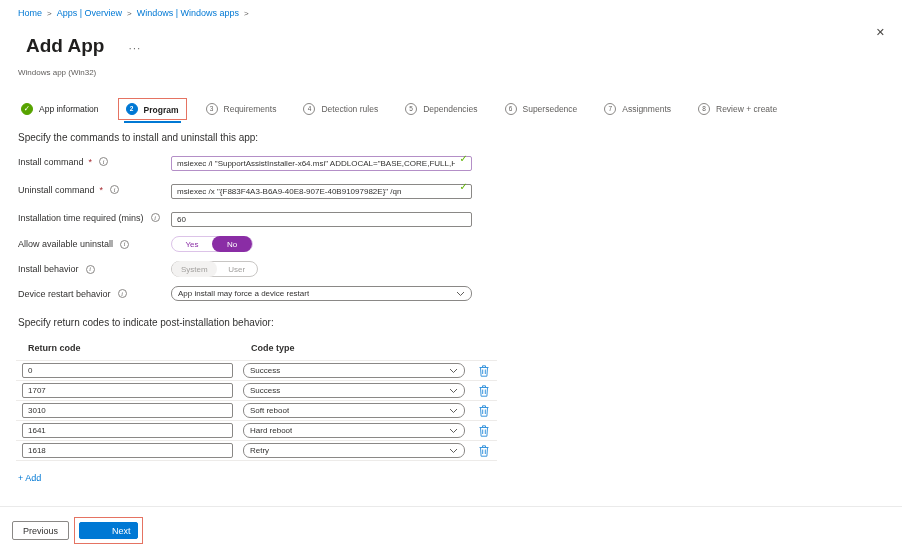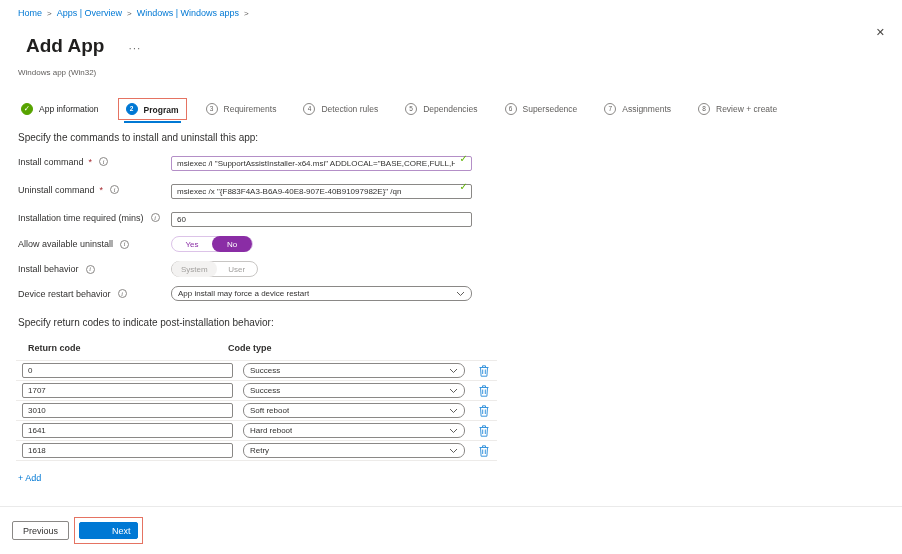--- a/index.html
+++ b/index.html
@@ -53,21 +53,21 @@
   .toggle.disabled { border-color:#c8c6c4; }
   .toggle.disabled .opt { color:#a19f9d; cursor:default; }
   .toggle.disabled .opt.sel { background:#f3f2f1; color:#a19f9d; }
   
   .dropdown { width:301px; height:15px; border:1px solid #8a8886; border-radius:7px; display:flex; align-items:center;
     justify-content:space-between; padding:0 6px; font-size:8px; background:#fff; cursor:pointer;gap:17px; }
   .dropdown .dval { overflow:hidden; white-space:nowrap; }
   
   .codes { margin:15px 0 0 16px; width:481px; font-size:9px; }
   .codes-header { display:flex; font-weight:bold; padding:0 0 7px 12px; border-bottom:1px solid #edebe9; }
-  .codes-header .h1 { width:200px; }
+  .codes-header .h1 { width:223px; }
   .code-row { display:flex; align-items:center; border-bottom:1px solid #edebe9; padding:2px 0 2px 6px; }
   .code-row .tinput { width:211px; }
   .code-row .tinput input { padding-right:5px; }
   .code-row .dropdown { width:222px; margin-left:10px; }
   .trash-btn { margin-left:14px; background:none; border:none; padding:0; cursor:pointer; display:flex; align-items:center; }
   .add-link { display:inline-block; margin:12px 0 0 18px; font-size:9px; color:#0078d4; cursor:pointer; text-decoration:none;text-align:center; }
   
   .footer { position:absolute; left:0; right:0; bottom:0; height:48px; border-top:1px solid #eaeaea; background:#fff;
     display:flex; align-items:center; padding-left:12px; }
   .btn-prev { height:19px; min-width:57px; border:1px solid #8a8886; border-radius:2px; background:#fff; color:#323130;

